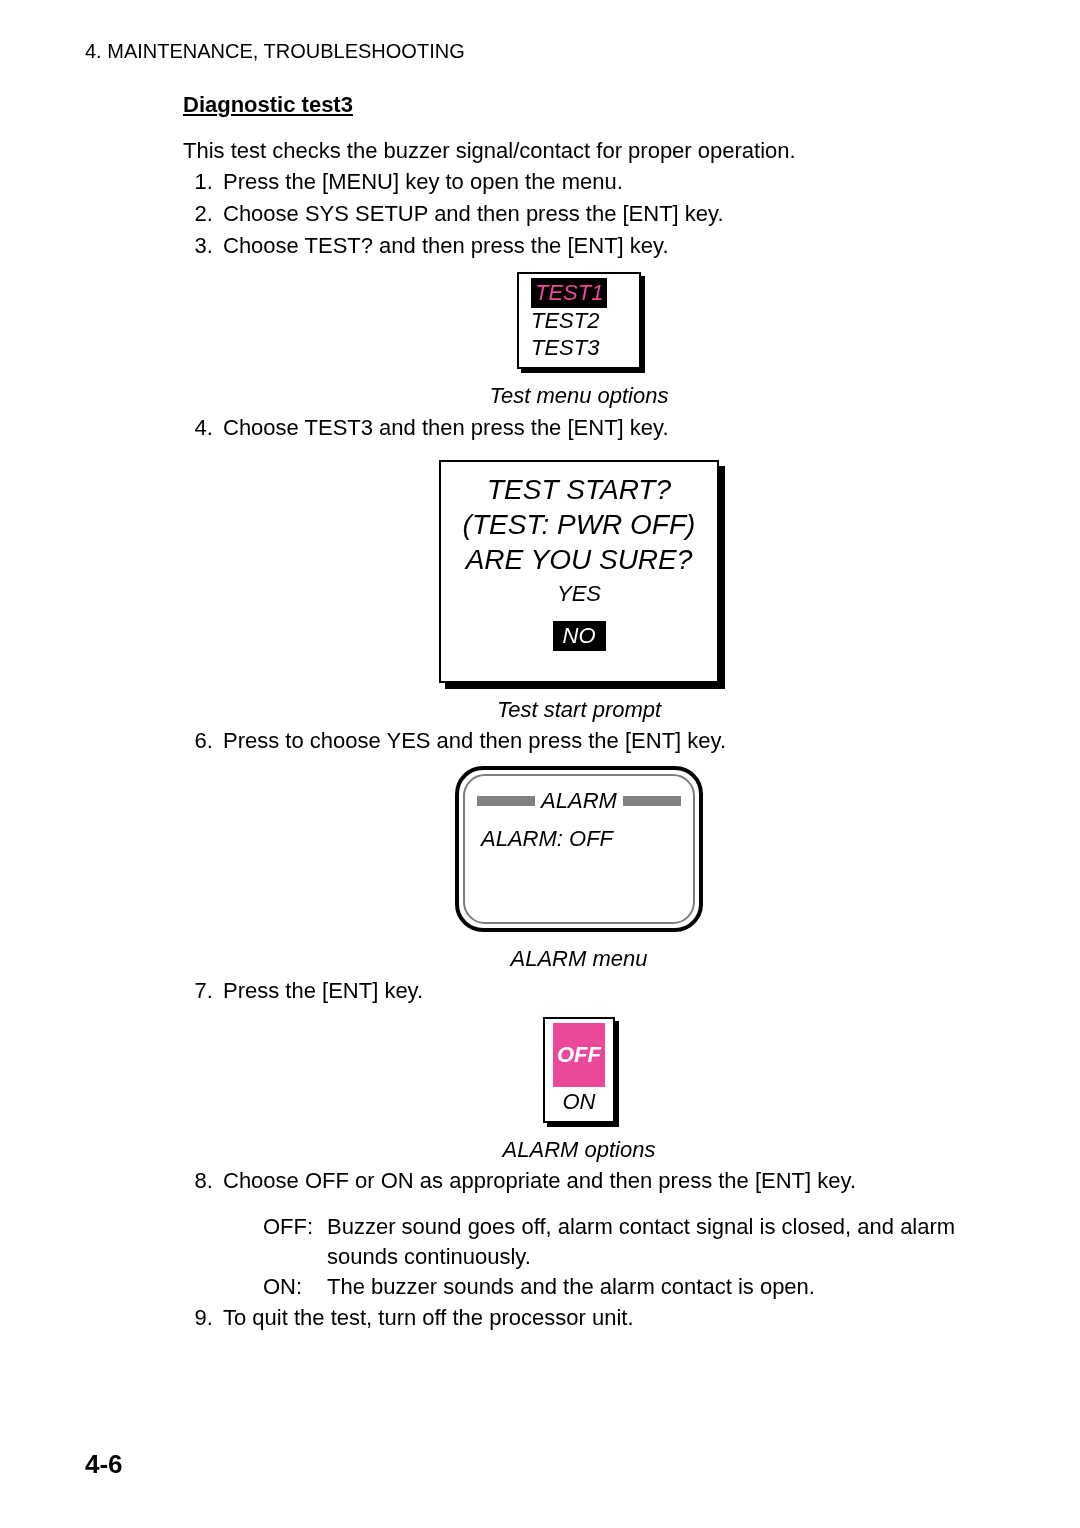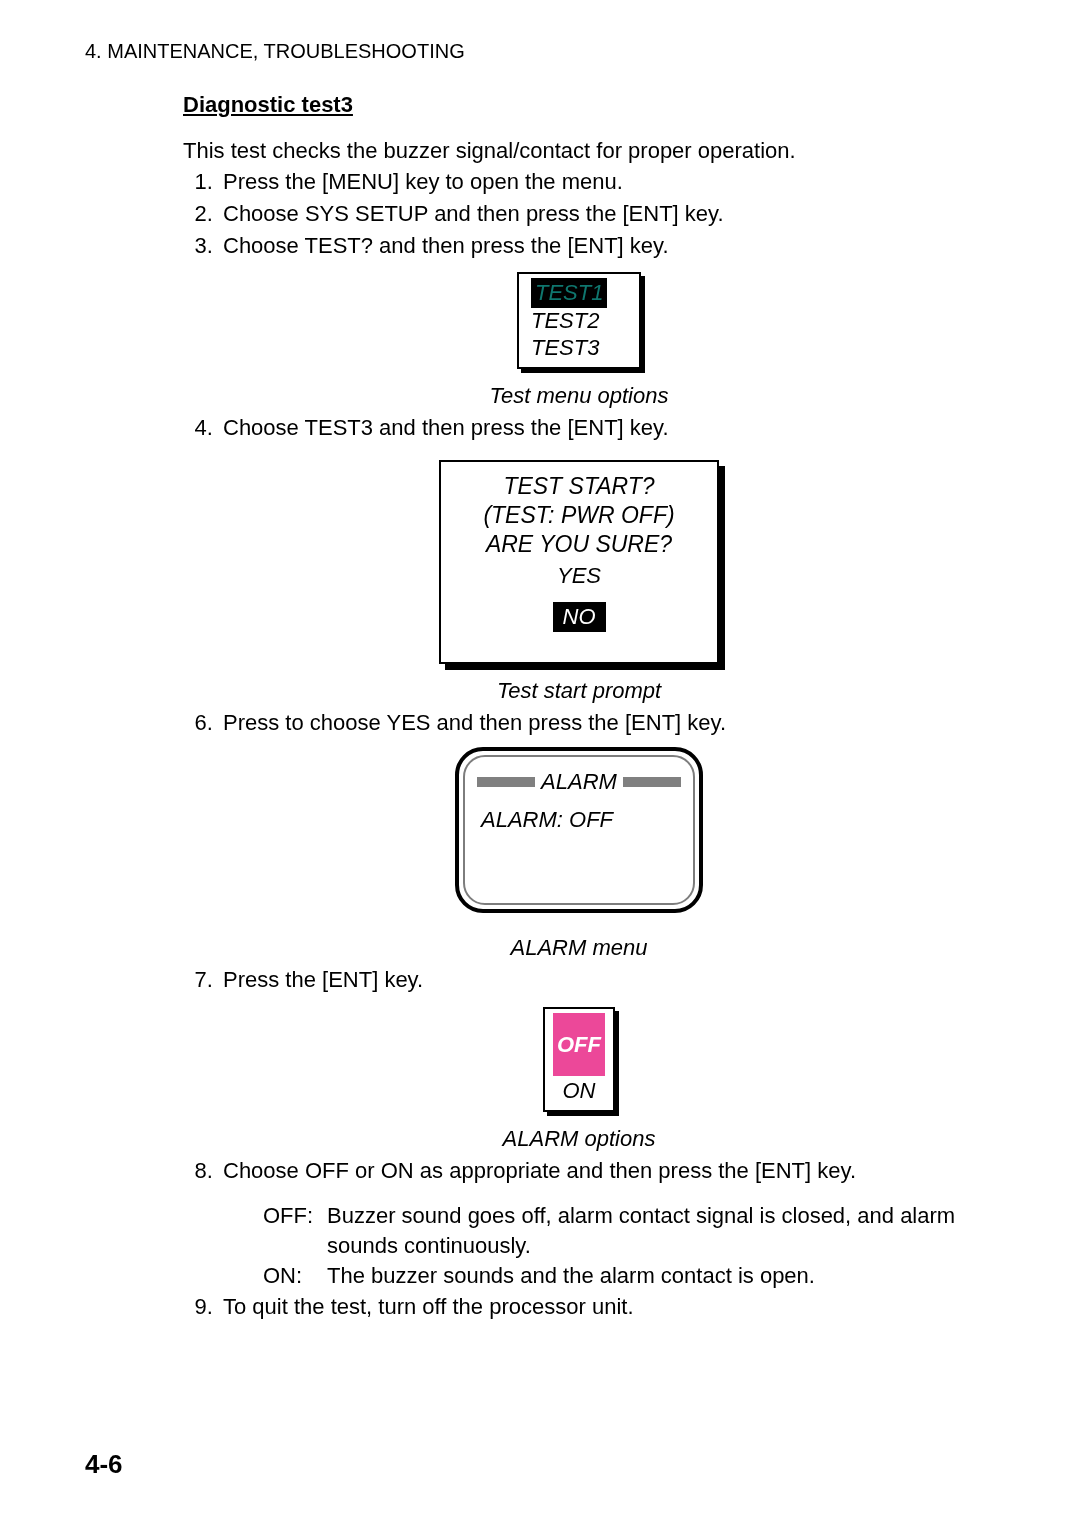--- a/index.html
+++ b/index.html
@@ -61,21 +61,21 @@
   .test-menu-box {
     border: 2px solid #000;
     box-shadow: 4px 4px 0 #000;
     padding: 4px 12px 6px 12px;
     box-sizing: border-box;
     text-align: left;
   }
   .test-menu-box .sel {
     display: inline-block;
     background: #000;
-    color: #0f766e;
+    color: #ec4899;
     padding: 0 4px;
     font-style: italic;
     font-size: 22px;
   }
   .test-menu-box .item {
     font-style: italic;
     font-size: 22px;
     line-height: 1.2;
   }
   
@@ -85,21 +85,21 @@
   }
   .prompt-box {
     border: 2px solid #000;
     box-shadow: 6px 6px 0 #000;
     padding: 10px 8px 30px 8px;
     box-sizing: border-box;
     text-align: center;
   }
   .prompt-box .l {
     font-style: italic;
-    font-size: 23px;
+    font-size: 28px;
     line-height: 1.25;
   }
   .prompt-row {
     margin-top: 2px;
     display: flex;
     justify-content: center;
     gap: 12px;
     align-items: center;
     flex-direction: column;
   }
@@ -109,21 +109,21 @@
   }
   .prompt-row .no {
     background: #000;
     color: #fff;
     padding: 0 10px;
     font-style: italic;
     font-size: 22px;
   }
   
   .alarm-fig {
-    margin: 10px auto 20px auto;
+    margin: 10px auto 12px auto;
     width: 248px;
   }
   .alarm-outer {
     border: 4px solid #000;
     border-radius: 28px;
     padding: 4px;
     background: #fff;
     box-sizing: border-box;
   }
   .alarm-inner {

